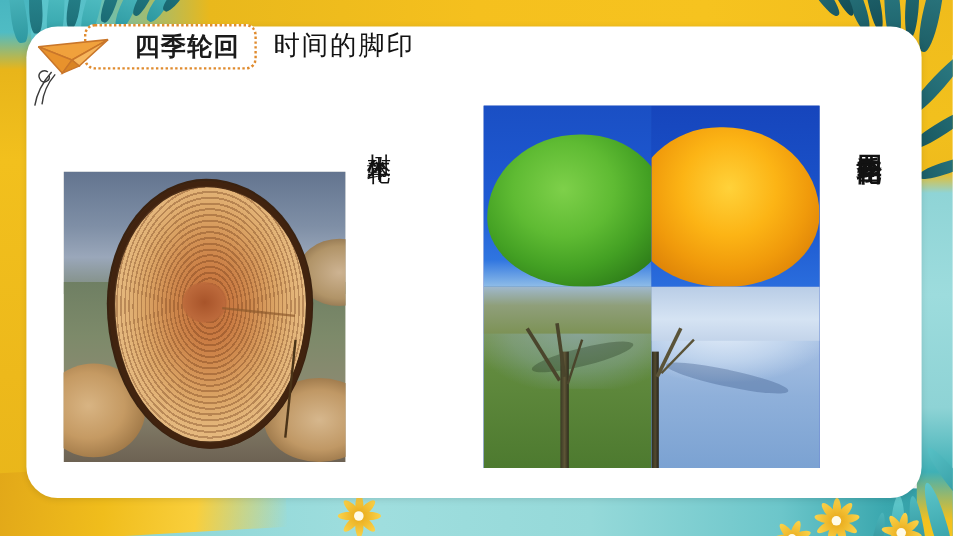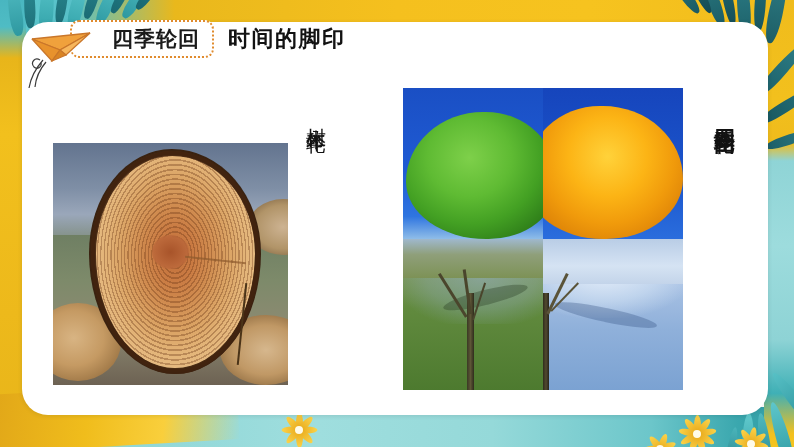--- a/index.html
+++ b/index.html
@@ -81,21 +81,21 @@
   
   .tag{position:absolute;left:70px;top:20px;height:38px;box-sizing:border-box;
     border:2px dotted #e08b2e;border-radius:9px;background:#ffffff;
     display:flex;align-items:center;padding:0 12px 0 40px;}
   .tag-text{font-size:21px;font-weight:700;color:#1b1b1b;letter-spacing:1px;
     font-family:"DejaVu Sans","Liberation Sans",sans-serif;white-space:nowrap;line-height:1;}
   .plane{position:absolute;left:30px;top:30px;width:62px;height:34px;}
   .plane svg{display:block;}
   .swirl{position:absolute;left:26px;top:54px;width:40px;height:40px;}
 
-  .slide-title{position:absolute;left:228px;top:28px;font-size:22px;font-weight:700;color:#121212;
+  .slide-title{position:absolute;left:228px;top:28px;font-size:22px;font-weight:400;color:#121212;
     letter-spacing:1.5px;font-family:"DejaVu Sans","Liberation Sans",sans-serif;white-space:nowrap;line-height:1;}
 
   
   .fig{position:absolute;overflow:hidden;}
   .fig-rings{left:53px;top:143px;width:235px;height:242px;background:#ece9e2;}
   .fig-seasons{left:403px;top:88px;width:280px;height:302px;background:#1747b8;}
 
   .vtext{position:absolute;writing-mode:vertical-rl;text-orientation:upright;
     font-family:"DejaVu Sans","Liberation Sans",sans-serif;color:#121212;line-height:1.12;}
   .vtext-rings{left:305px;top:112px;font-size:20px;font-weight:400;letter-spacing:2px;}

